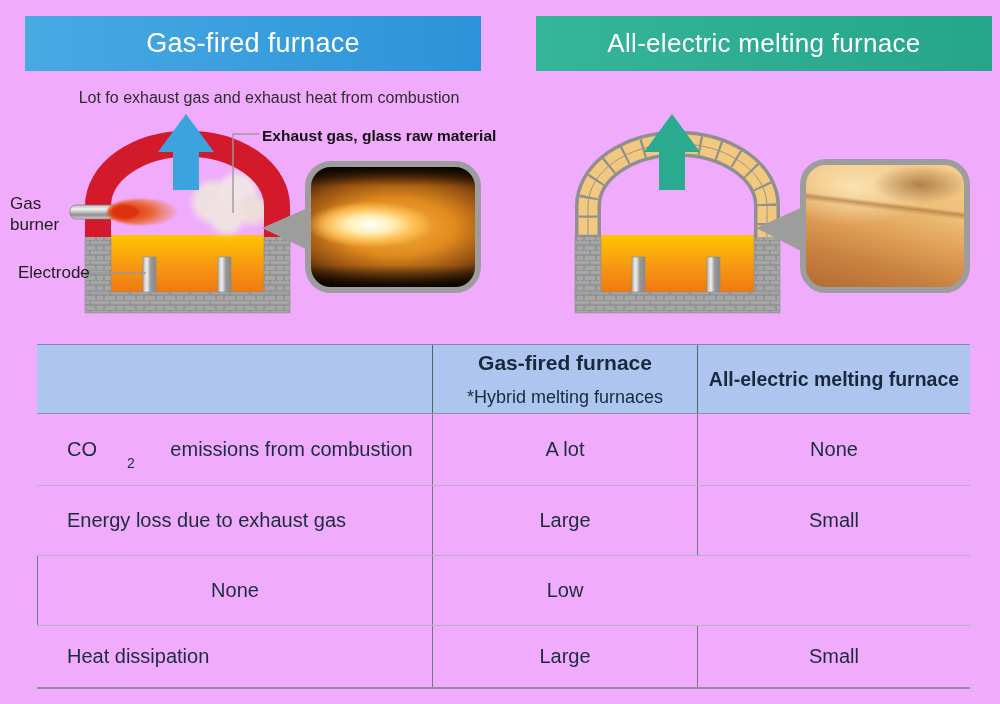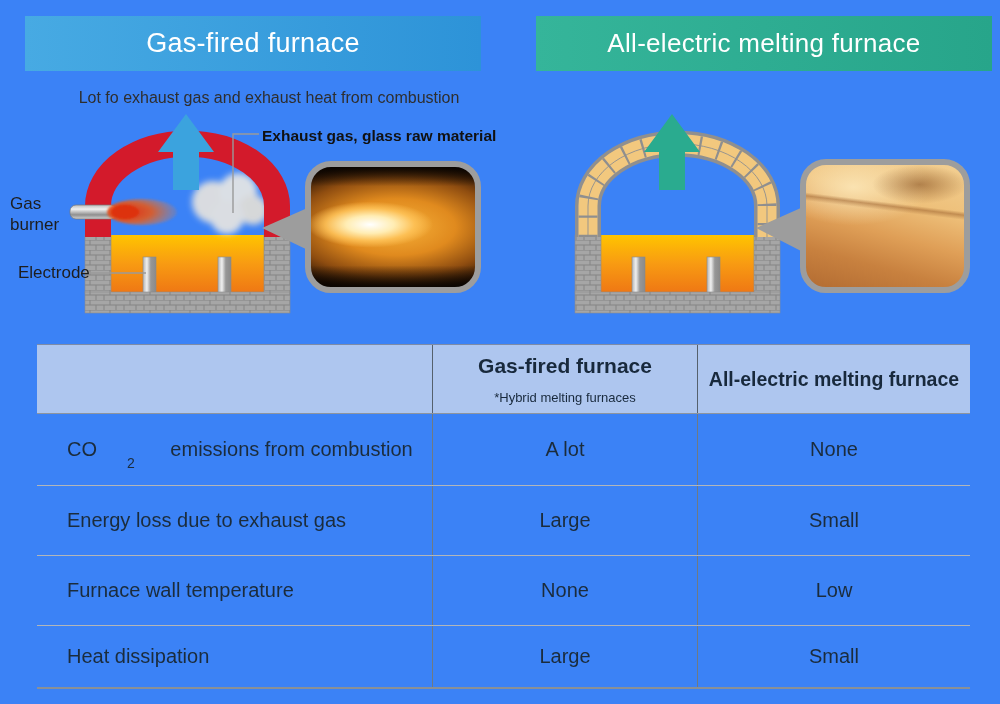--- a/index.html
+++ b/index.html
@@ -1,19 +1,19 @@
 <!DOCTYPE html>
 <html><head>
 <meta charset="utf-8">
 <style>
   * { margin:0; padding:0; box-sizing:border-box; }
   html,body { background:#fff; }
   .canvas {
     position:relative; width:1000px; height:704px; overflow:hidden;
-    background:#3b82f6; font-family:"Liberation Sans", sans-serif; color:#1b2c3c;padding-left:22px;
+    background:#f0abfc; font-family:"Liberation Sans", sans-serif; color:#1b2c3c;padding-left:22px;
   }
   
   .banner {
     position:absolute; top:16px; height:55px; width:456px;
     display:flex; align-items:center; justify-content:center;
     color:#fff; font-size:27px; letter-spacing:.3px;
   }
   .banner.gas { left:25px; background:linear-gradient(90deg,#47aae3,#2d93d8); }
   .banner.electric { left:536px; font-size:26px; background:linear-gradient(90deg,#35b59a,#27a58a); }
   .subtitle {
@@ -52,21 +52,21 @@
   
   .cmp-table { position:absolute; left:37px; top:344px; width:933px; }
   .t-header {
     display:grid; grid-template-columns:395px 265px 273px; height:70px;
     background:#aec6ef; border-top:1px solid #7e8ba6; border-bottom:1px solid #8d949e;
   }
   .t-header .hcell { display:flex; flex-direction:column; align-items:center; justify-content:center; }
   .t-header .hcell + .hcell { border-left:1px solid #55616d; }
   .h-title { font-size:21px; font-weight:600; color:#18293c; line-height:24px; }
   .h-title.small { font-size:19.5px; }
-  .h-note { font-size:13px; color:#18293c; margin-top:12px; }
+  .h-note { font-size:18px; color:#18293c; margin-top:12px; }
   .t-row {
     display:grid; grid-template-columns:395px 265px 273px;
     border-bottom:1px solid #b2b6b9;
   }
   .t-row.last { border-bottom:2px solid #8a9096; }
   .t-row .cell { display:flex; align-items:center; font-size:20px; color:#1b2c3c; }
   .t-row .cell.label { padding-left:30px;gap:30px; }
   .t-row .cell.value { justify-content:center; border-left:1px solid #6e7a84; }
   .co2-sub { font-size:14px; align-self:flex-end; padding-bottom:14px; }
   .r1 { height:72px; } .r2,.r3 { height:70px; } .r4 { height:63px; }
@@ -232,21 +232,20 @@
       <div class="cell value">None</div>
     </div>
 
     <div class="t-row r2">
       <div class="cell label">Energy loss due to exhaust gas</div>
       <div class="cell value">Large</div>
       <div class="cell value">Small</div>
     </div>
 
     <div class="t-row r3">
-      <div class="cell label">Furnace wall temperature</div>
       <div class="cell value">None</div>
       <div class="cell value">Low</div>
     </div>
 
     <div class="t-row r4 last">
       <div class="cell label">Heat dissipation</div>
       <div class="cell value">Large</div>
       <div class="cell value">Small</div>
     </div>
   </div>

